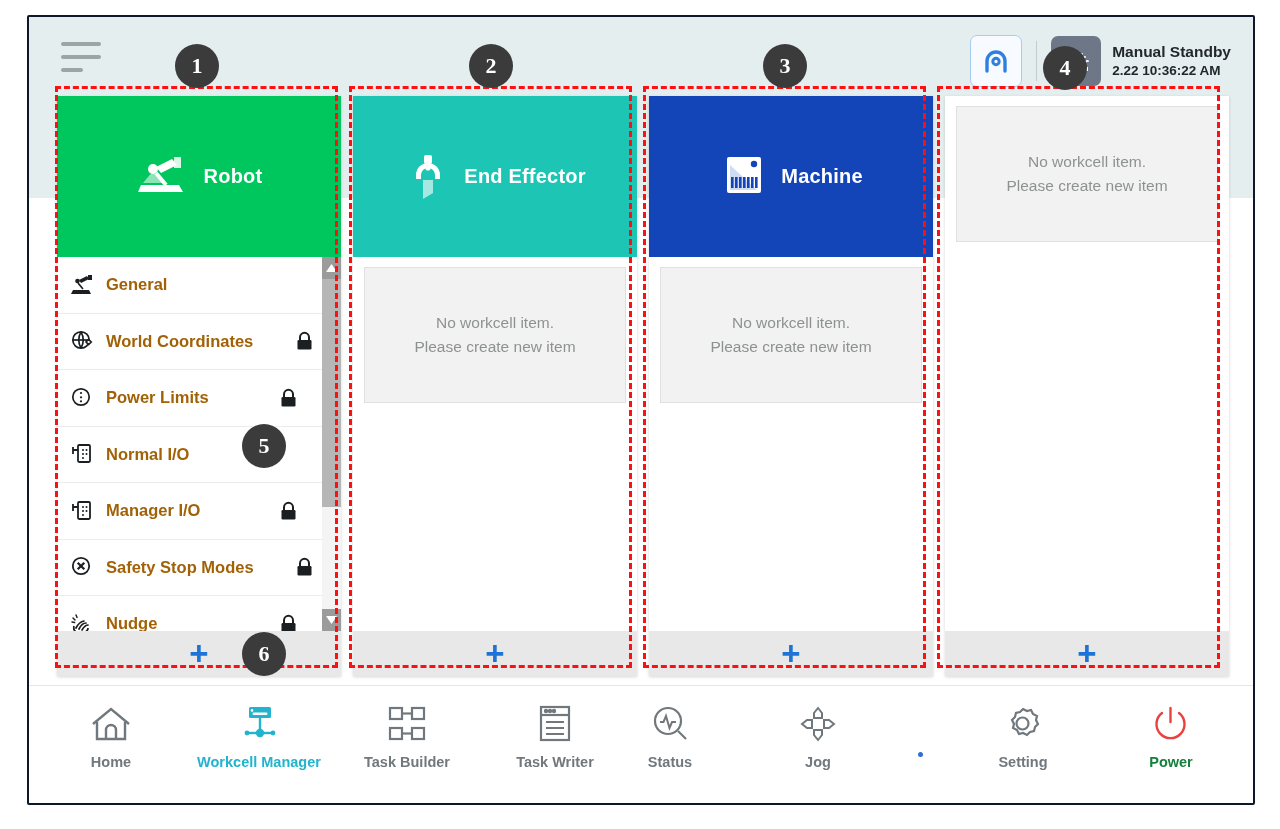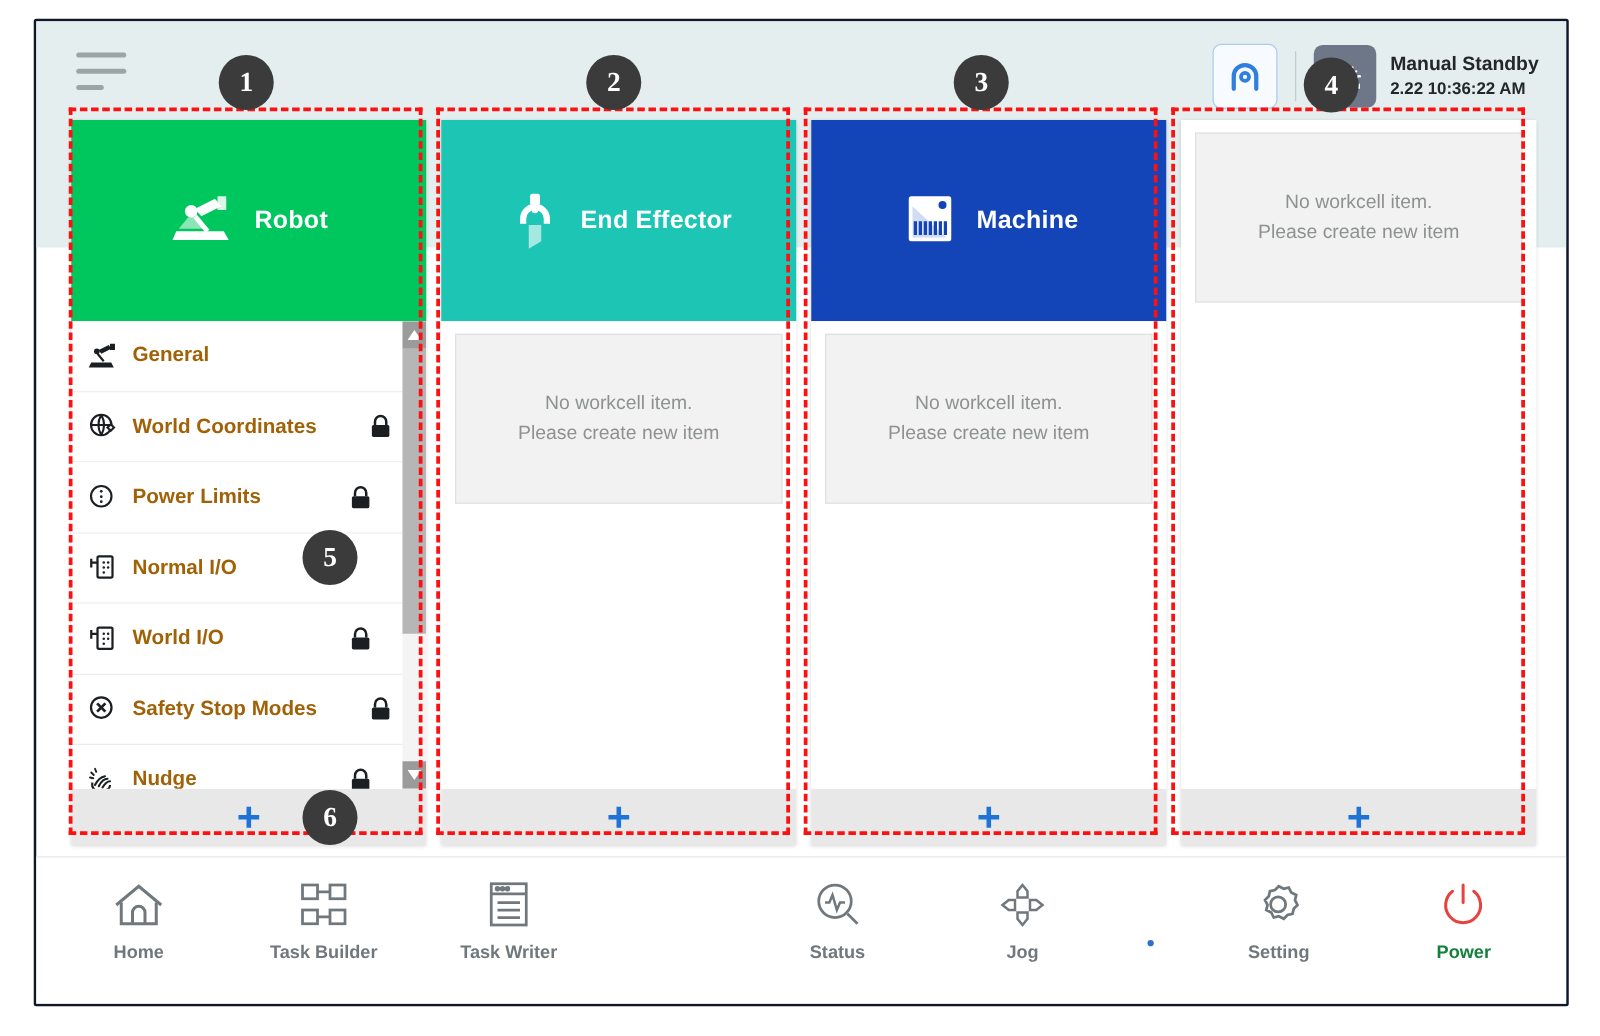--- a/index.html
+++ b/index.html
@@ -247,21 +247,21 @@
               <svg width="24" height="24" viewBox="0 0 24 24" fill="none" stroke="#1b1f22" stroke-width="1.8">
                 <rect x="8" y="3" width="12" height="17" rx="1.2"></rect>
                 <path d="M8 8 H3 M3 5 v7"></path>
                 <circle cx="13" cy="8" r="1" fill="#1b1f22" stroke="none"></circle>
                 <circle cx="16.5" cy="8" r="1" fill="#1b1f22" stroke="none"></circle>
                 <circle cx="13" cy="12" r="1" fill="#1b1f22" stroke="none"></circle>
                 <circle cx="16.5" cy="12" r="1" fill="#1b1f22" stroke="none"></circle>
                 <circle cx="13" cy="16" r="1" fill="#1b1f22" stroke="none"></circle>
               </svg>
             </span>
-            <span class="li-lab">World I/O</span>
+            <span class="li-lab">Manager I/O</span>
             <span class="lock" style="margin-right:16px">
               <svg width="17" height="20" viewBox="0 0 17 20">
                 <path d="M4 9 V6.3 a4.5 4.5 0 0 1 9 0 V9" fill="none" stroke="#1b1f22" stroke-width="2"></path>
                 <rect x="1.5" y="9" width="14" height="9.5" rx="1.3" fill="#1b1f22"></rect>
               </svg>
             </span>
           </div>
 
           <div class="list-item">
             <span class="li-ico">
@@ -387,20 +387,33 @@
 
       <div class="nav-item">
         <svg width="44" height="40" viewBox="0 0 44 40" fill="none" stroke="#70787d" stroke-width="2.4">
           <path d="M4 20 L22 5 L40 20"></path>
           <path d="M8 18 V35 h28 V18"></path>
           <path d="M17 35 v-9 a5 5 0 0 1 10 0 v9"></path>
         </svg>
         <span class="nav-lab">Home</span>
       </div>
 
+      <div class="nav-item active">
+        <svg width="44" height="40" viewBox="0 0 44 40">
+          <rect x="12" y="3" width="22" height="11" rx="1.5" fill="#22b3cd"></rect>
+          <rect x="15.5" y="8.5" width="15" height="2.6" rx="1.3" fill="#ffffff"></rect>
+          <circle cx="15" cy="6.4" r="1.3" fill="#ffffff"></circle>
+          <path d="M23 14 V27" stroke="#22b3cd" stroke-width="2.4"></path>
+          <path d="M10 29 H36" stroke="#22b3cd" stroke-width="2.4"></path>
+          <circle cx="23" cy="29" r="4.2" fill="#22b3cd"></circle>
+          <circle cx="10" cy="29" r="2.4" fill="#22b3cd"></circle>
+          <circle cx="36" cy="29" r="2.4" fill="#22b3cd"></circle>
+        </svg>
+        <span class="nav-lab">Workcell Manager</span>
+      </div>
 
       <div class="nav-item">
         <svg width="44" height="40" viewBox="0 0 44 40" fill="none" stroke="#70787d" stroke-width="2.2">
           <rect x="5" y="4" width="12" height="11"></rect>
           <rect x="27" y="4" width="12" height="11"></rect>
           <path d="M17 9.5 h10"></path>
           <rect x="5" y="24" width="12" height="11"></rect>
           <rect x="27" y="24" width="12" height="11"></rect>
           <path d="M17 29.5 h10"></path>
         </svg>

